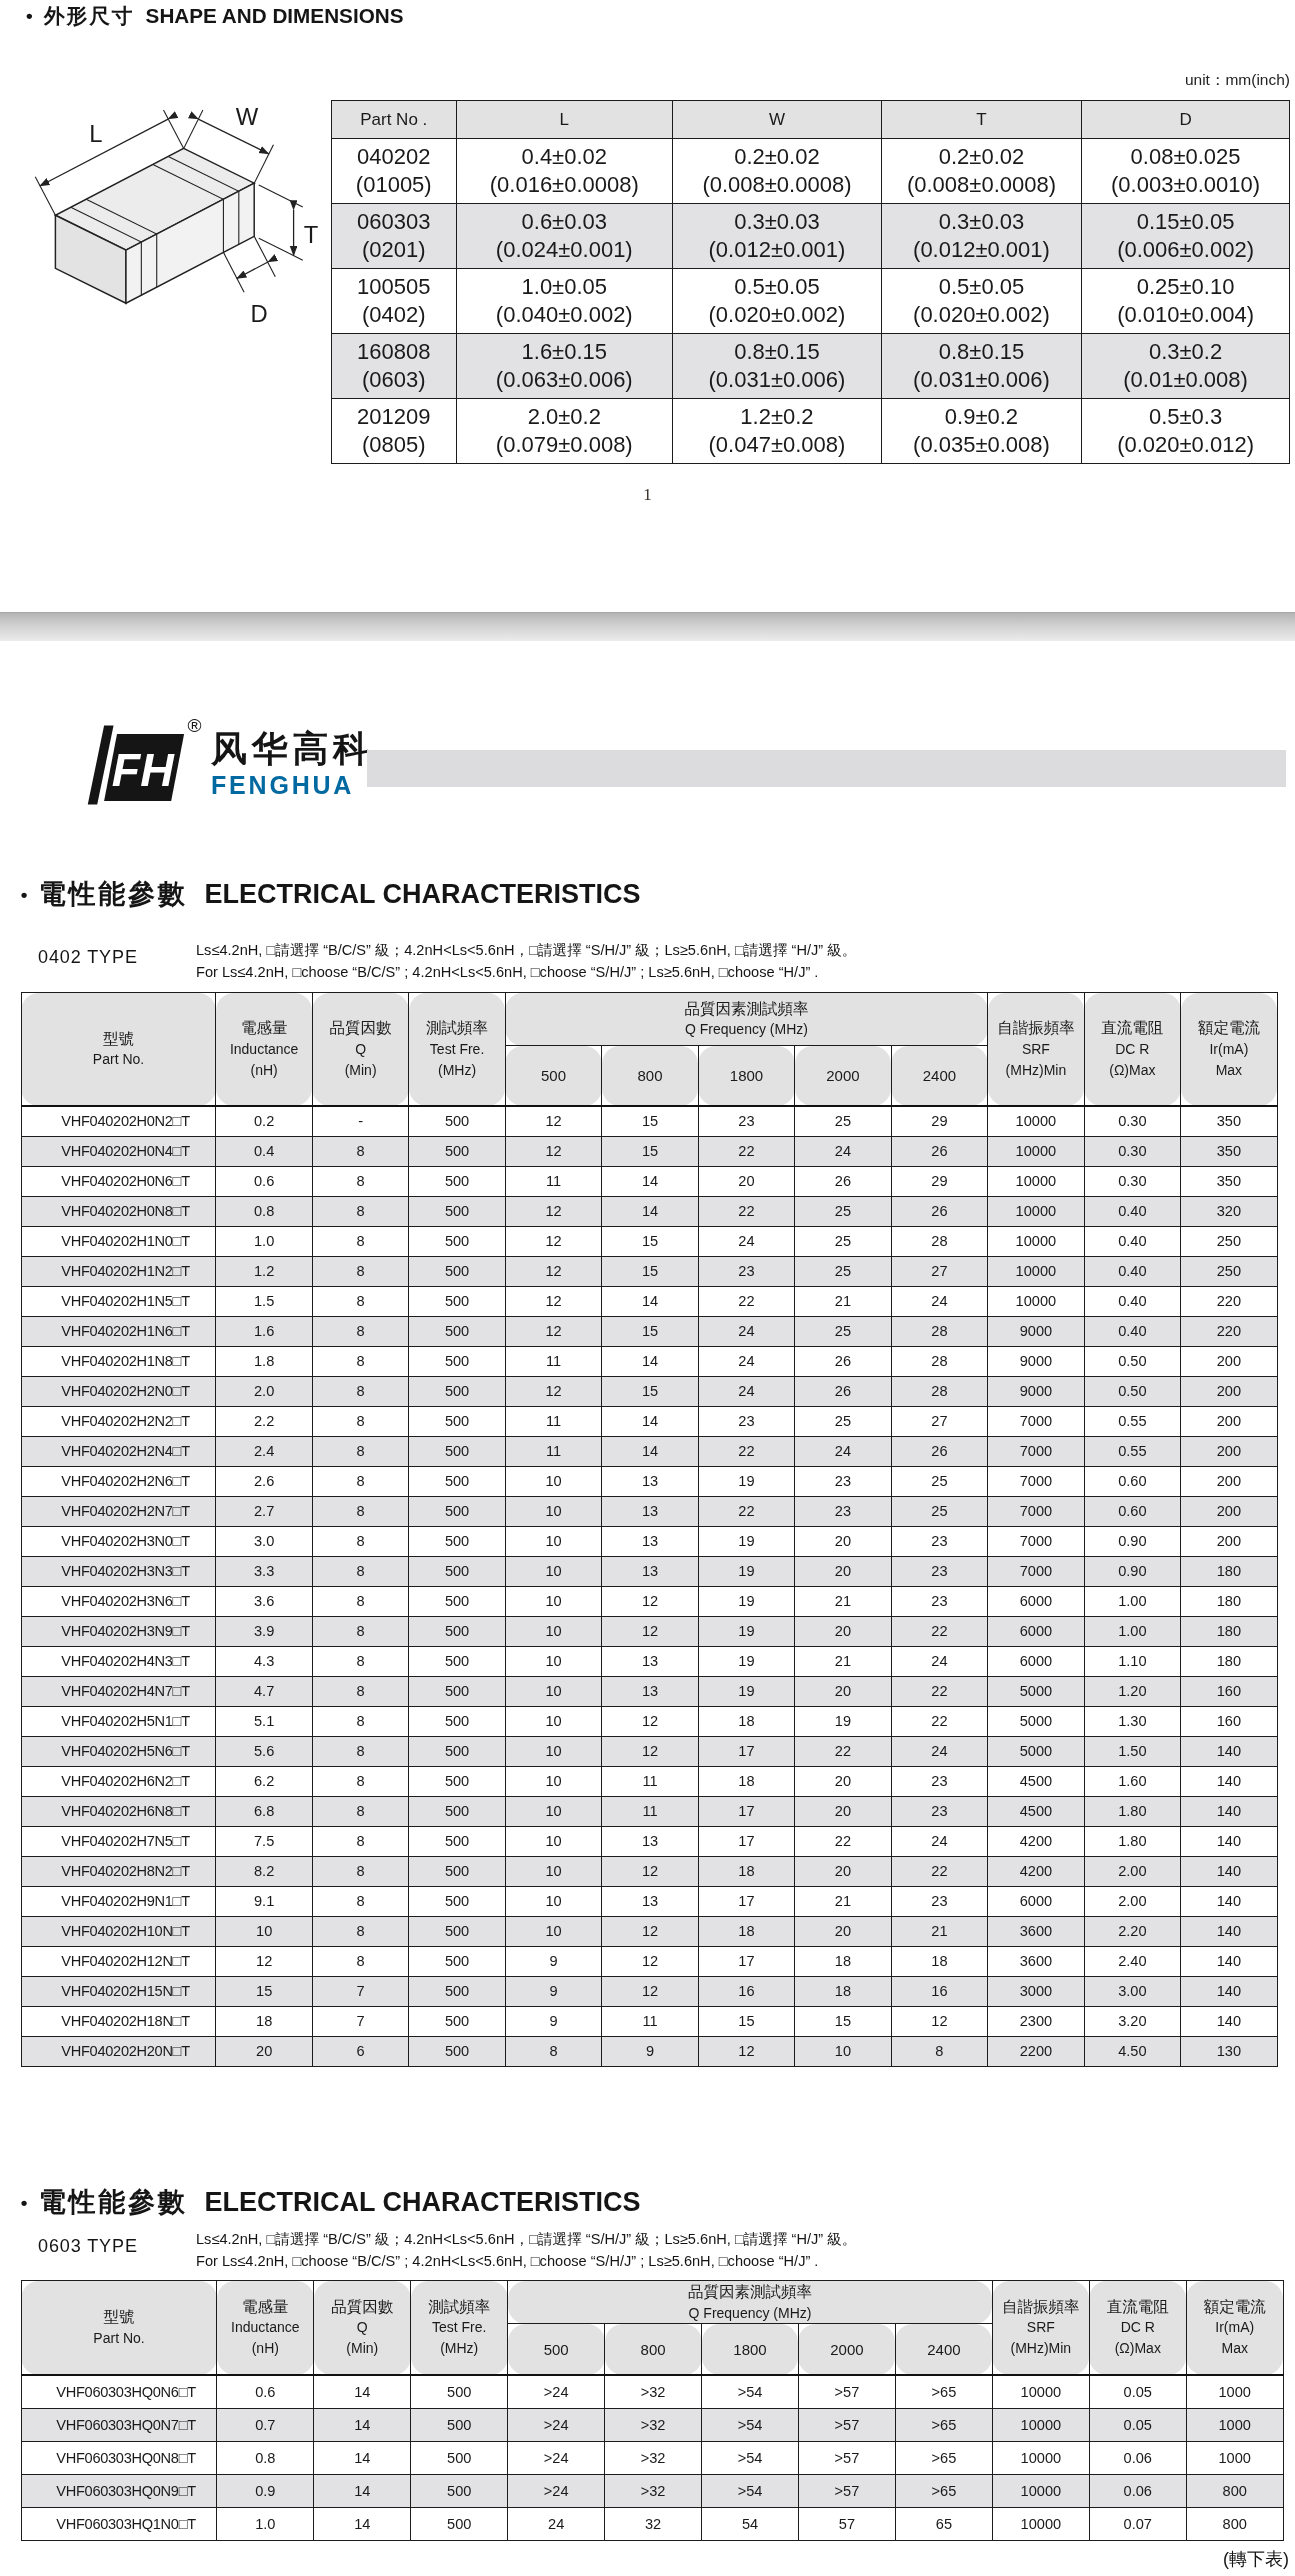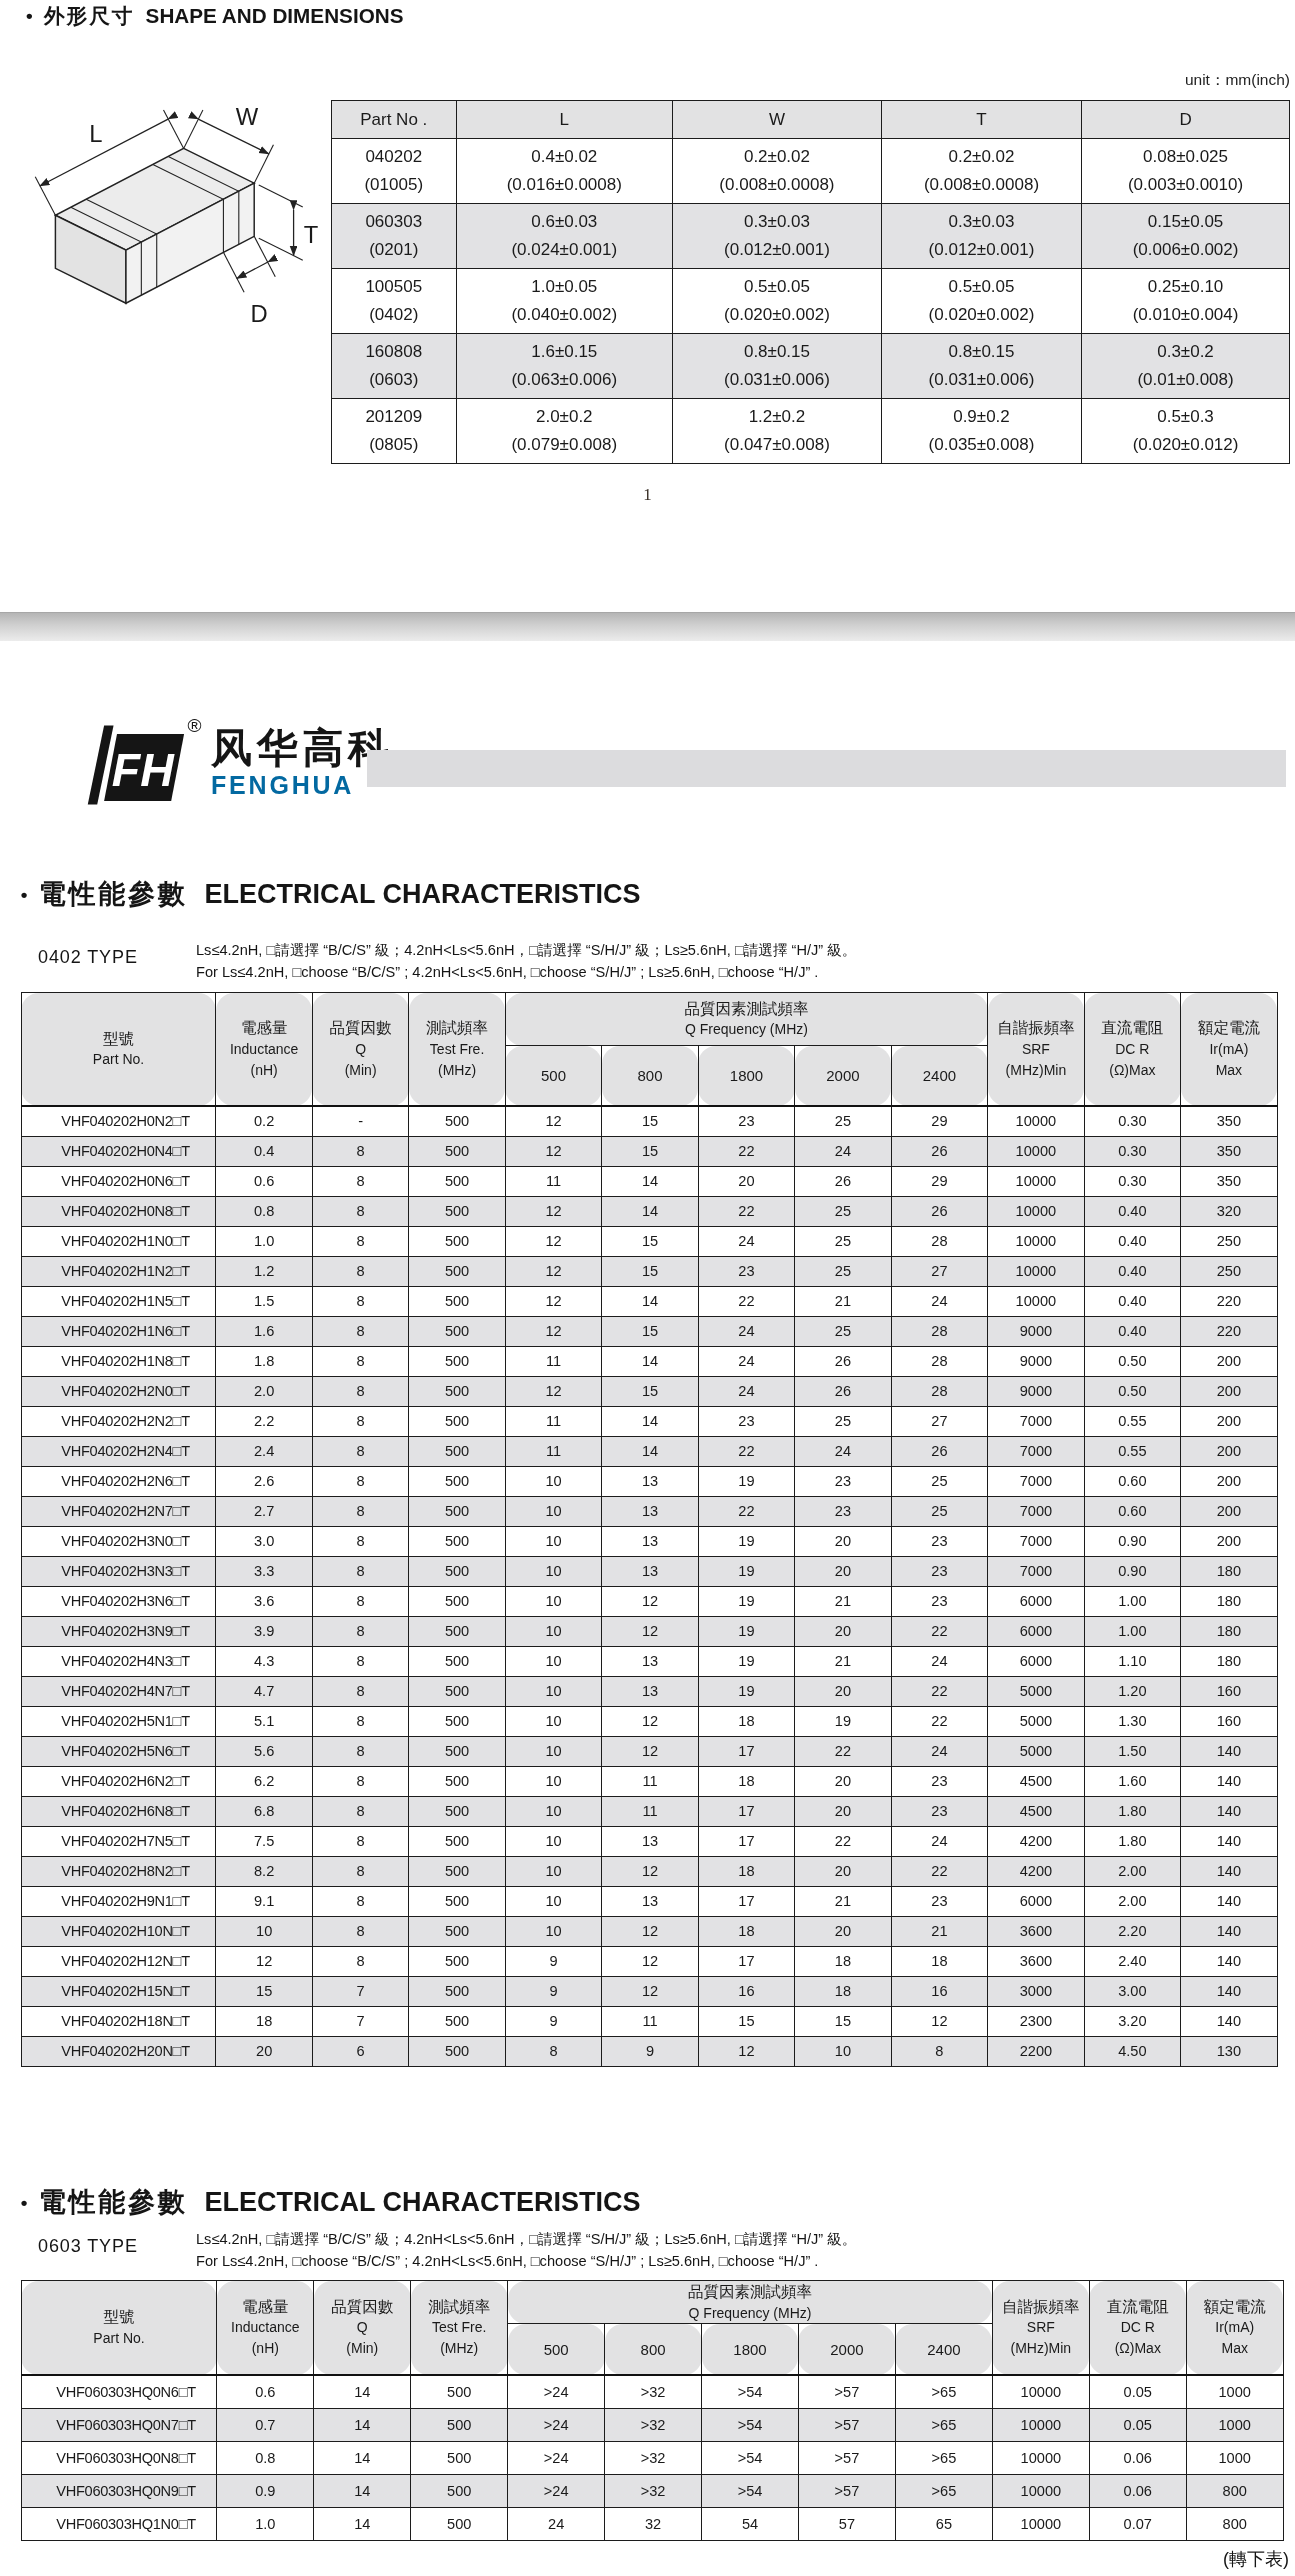--- a/index.html
+++ b/index.html
@@ -21,36 +21,36 @@
   #head3{left:20.7px;top:2184px;}
 
   .unit-note{top:70px;left:940px;width:350px;text-align:right;font-size:15.5px;color:#222;}
 
   
   table{border-collapse:collapse;table-layout:fixed;}
   #dimtable{left:331px;top:100px;}
   #dimtable table{width:959px;border:1.9px solid var(--c-border,#1c1c1c);}
   #dimtable th,#dimtable td{border:1.4px solid var(--c-border,#1c1c1c);text-align:center;vertical-align:middle;}
   #dimtable th{background:var(--c-headbg,#e2e2e3);font-weight:normal;font-size:17px;height:35px;}
-  #dimtable td{height:62px;font-size:17px;background:#fff;}
+  #dimtable td{height:62px;font-size:22px;background:#fff;}
   #dimtable td div{line-height:28px;}
   #dimtable tr.gray td{background:var(--c-stripe,#e2e2e4);}
 
   
   #pagenum{top:485px;left:0;width:1295px;text-align:center;font-family:"Liberation Serif","DejaVu Serif",serif;font-size:17px;color:#3a3028;}
   #pagesep{top:612px;left:0;width:1295px;height:28px;
     background:linear-gradient(180deg,#b5b5b5 0%,#cfcfcf 42%,#ececec 100%);
     border-top:0.9px solid #a7a7a7;}
 
   
   #brand{left:81px;top:722px;display:flex;align-items:flex-start;gap:15px;}
   #brand .mark-wrap{position:relative;width:115px;height:86px;}
   #brand .reg{position:absolute;right:-5.6px;top:-7.5px;font-size:19px;color:#151515;}
   #brand .names{display:flex;flex-direction:column;justify-content:flex-start;padding-top:5.6px;}
-  #brand .zh-name{font-size:41px;font-weight:bold;letter-spacing:4.7px;color:#151515;line-height:41px;}
+  #brand .zh-name{font-size:36px;font-weight:bold;letter-spacing:4.7px;color:#151515;line-height:41px;}
   #brand .en-name{font-size:25px;font-weight:bold;letter-spacing:2.8px;color:#0369a1;line-height:32px;}
   #brandbar{left:367px;top:750px;width:919px;height:37px;background:var(--c-bar,#dcdcde);}
 
   
   .type-block{display:flex;align-items:flex-start;width:1250px;}
   #typeblock1{left:38px;top:940px;}
   #typeblock2{left:38px;top:2229px;}
   .type-label{width:158px;flex:0 0 158px;font-size:18px;color:#151515;padding-top:6.6px;letter-spacing:0.9px;}
   .type-notes{font-size:14.6px;line-height:21.6px;color:#151515;}
 

